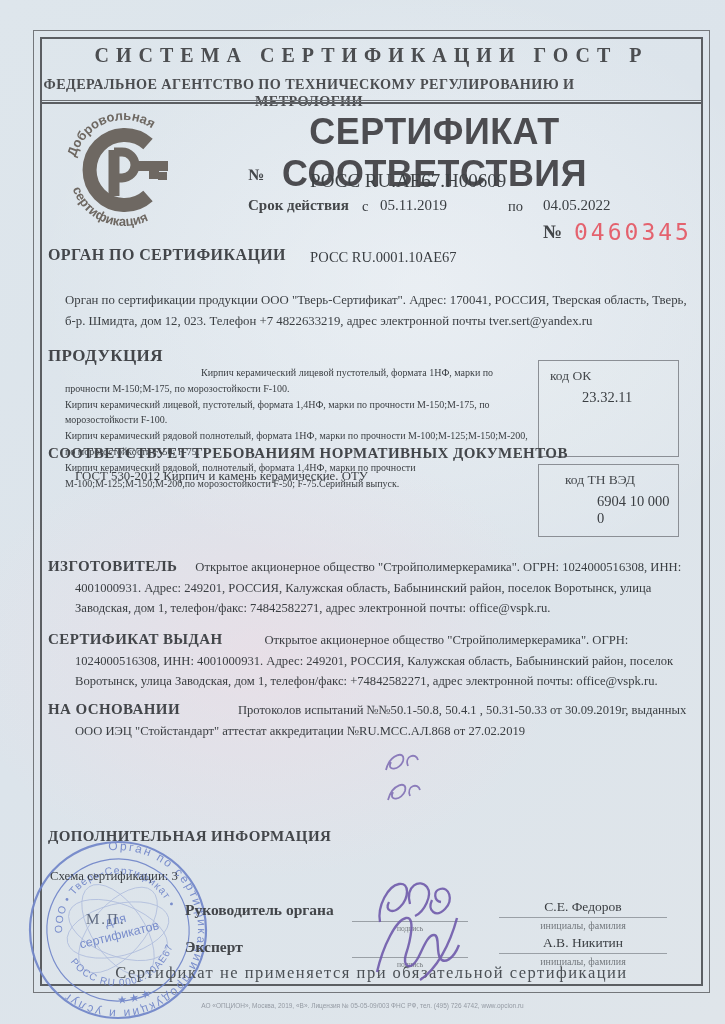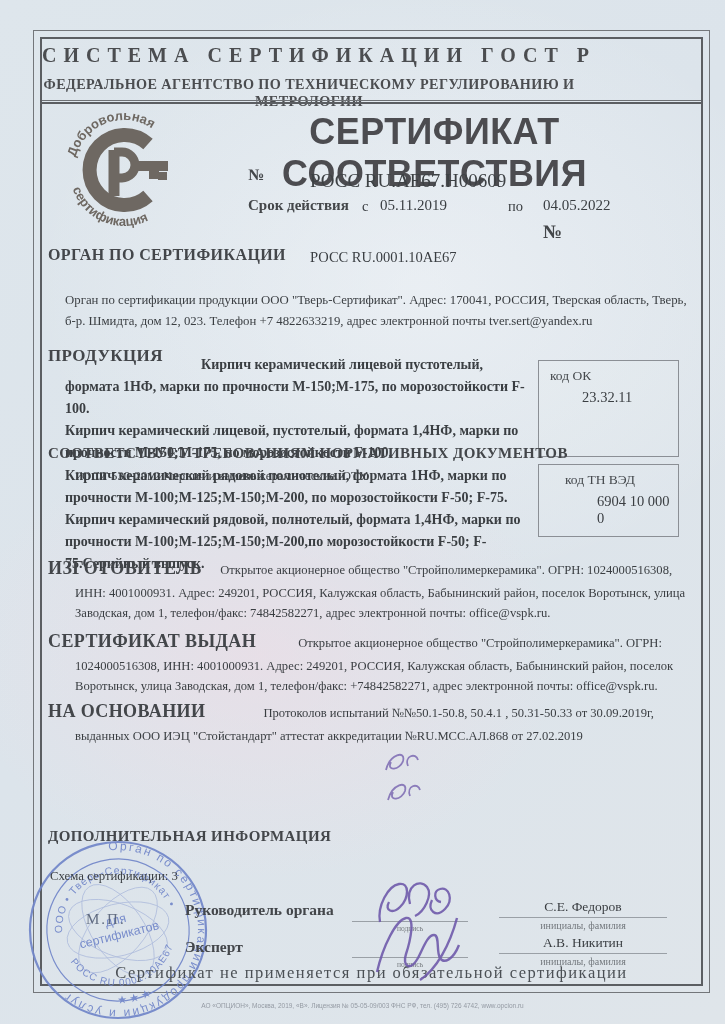--- a/index.html
+++ b/index.html
@@ -12,21 +12,21 @@
       radial-gradient(ellipse 430px 320px at 36% 64%, rgba(240,219,228,.55), rgba(240,219,228,0) 70%),
       radial-gradient(ellipse 520px 400px at 58% 28%, rgba(250,251,253,.45), rgba(250,251,253,0) 75%),
       linear-gradient(135deg,#dee6ec 0%,#dce4eb 45%,#dfe5ea 100%);
   }
   .abs { position:absolute; }
 
   .frame-outer { left:33px; top:30px; width:677px; height:963px; border:1px solid #73767a; }
   .frame-inner { left:40px; top:37px; width:663px; height:949px; border:2px solid #5b5e62; }
   .hr-double { left:42px; top:100px; width:659px; height:4px; border-top:1px solid #6e7175; border-bottom:2px solid #5b5e62; }
 
-  .sys-title { left:42px; top:44px; width:659px; text-align:left; font-weight:bold; font-size:20px; letter-spacing:7px; color:#4b4d50; }
+  .sys-title { left:42px; top:44px; width:659px; text-align:center; font-weight:bold; font-size:20px; letter-spacing:7px; color:#4b4d50; }
   .agency { left:42px; top:76px; width:534px; text-align:center; font-weight:bold; font-size:14.2px; letter-spacing:.4px; color:#4b4d50; }
 
   .doc-title { left:192px; top:111px; width:500px; text-align:center; font-family:"Liberation Sans",sans-serif; font-weight:bold; font-size:37px; color:#4c4c50; transform:scaleX(.97); transform-origin:left; letter-spacing:.5px; }
 
   .no-label { left:248px; top:166px; font-weight:bold; font-size:16px; color:#44474a; }
   .cert-number { left:310px; top:170px; font-size:19px; color:#3d4144; }
   .validity-label { left:248px; top:197px; font-weight:bold; font-size:15px; color:#44474a; }
   .from-label { left:362px; top:198px; font-size:14.5px; }
   .valid-from { left:380px; top:197px; font-size:15px; }
   .to-label { left:508px; top:198px; font-size:14.5px; }
@@ -34,35 +34,35 @@
 
   .serial-label { left:543px; top:221px; font-weight:bold; font-size:19px; color:#44474a; }
   .serial-value { left:574px; top:219px; font-family:"DejaVu Sans Mono",monospace; font-size:23px; letter-spacing:3px; color:#e4626e; }
 
   .sec-h { font-weight:bold; color:#43464a; letter-spacing:.4px; }
   .org-h { left:48px; top:246px; font-size:16px; }
   .org-code { left:310px; top:249px; font-size:14.5px; }
   .org-text { left:65px; top:290px; width:630px; font-size:12.8px; line-height:1.62; }
 
   .prod-h { left:48px; top:346px; font-size:17px; }
-  .prod-items { left:65px; top:354px; width:474px; font-size:14px; line-height:1.58;font-weight:bold; }
+  .prod-items { left:65px; top:365px; width:474px; font-size:10px; line-height:1.58; }
   .prod-items p:first-child { text-indent:136px; }
 
   .box { border:1px solid #8b8f95; background:rgba(255,255,255,.05); }
   .box-ok { left:538px; top:360px; width:141px; height:97px; padding:7px 0 0 11px; }
   .box-tnved { left:538px; top:464px; width:141px; height:73px; padding:7px 0 0 26px; }
   .box-label { font-size:13.5px; color:#45494d; }
   .box-value { font-size:14.5px; color:#3a3e42; margin:5px 0 0 32px; }
 
   .comp-h { left:48px; top:445px; font-size:15px; }
   .comp-text { left:75px; top:469px; width:450px; font-size:12.8px; }
 
   .para { font-size:12.6px; line-height:1.6; }
   .hang { padding-left:27px; text-indent:-27px; }
-  .h-inline { font-weight:bold; font-size:18px; color:#43464a; letter-spacing:.4px; }
+  .h-inline { font-weight:bold; font-size:15px; color:#43464a; letter-spacing:.4px; }
   .manufacturer { left:48px; top:554px; width:648px; }
   .issued { left:48px; top:627px; width:650px; }
   .basis { left:48px; top:697px; width:650px; }
   .gap-s { display:inline-block; width:18px; } .gap-m { display:inline-block; width:42px; } .gap-l { display:inline-block; width:58px; }
 
   .add-h { left:48px; top:828px; font-size:15px; }
   .scheme { left:50px; top:869px; font-size:12.8px; z-index:5; }
   .mp { left:86px; top:911px; font-size:15px; letter-spacing:2px; color:#4d586f; z-index:5; opacity:.85; }
 
   .stamp { left:20px; top:832px; z-index:2; opacity:.92; transform:rotate(-14deg); }
@@ -123,20 +123,21 @@
   <div class="abs no-label">№</div>
   <div class="abs cert-number">РОСС RU.АЕ67.Н00609</div>
 
   <div class="abs validity-label">Срок действия</div>
   <div class="abs from-label">с</div>
   <div class="abs valid-from">05.11.2019</div>
   <div class="abs to-label">по</div>
   <div class="abs valid-to">04.05.2022</div>
 
   <div class="abs serial-label">№</div>
+  <div class="abs serial-value">0460345</div>
 
   <div class="abs sec-h org-h">ОРГАН ПО СЕРТИФИКАЦИИ</div>
   <div class="abs org-code">РОСС RU.0001.10АЕ67</div>
   <div class="abs org-text">Орган по сертификации продукции ООО "Тверь-Сертификат". Адрес: 170041, РОССИЯ, Тверская область, Тверь, б-р. Шмидта, дом 12, 023. Телефон +7 4822633219, адрес электронной почты tver.sert@yandex.ru</div>
 
   <div class="abs sec-h prod-h">ПРОДУКЦИЯ</div>
   <div class="abs prod-items">
     <p>Кирпич керамический лицевой пустотелый, формата 1НФ, марки по прочности М-150;М-175, по морозостойкости F-100.</p>
     <p>Кирпич керамический лицевой, пустотелый, формата 1,4НФ, марки по прочности М-150;М-175, по морозостойкости F-100.</p>
     <p>Кирпич керамический рядовой полнотелый, формата 1НФ, марки по прочности М-100;М-125;М-150;М-200, по морозостойкости F-50; F-75.</p>

